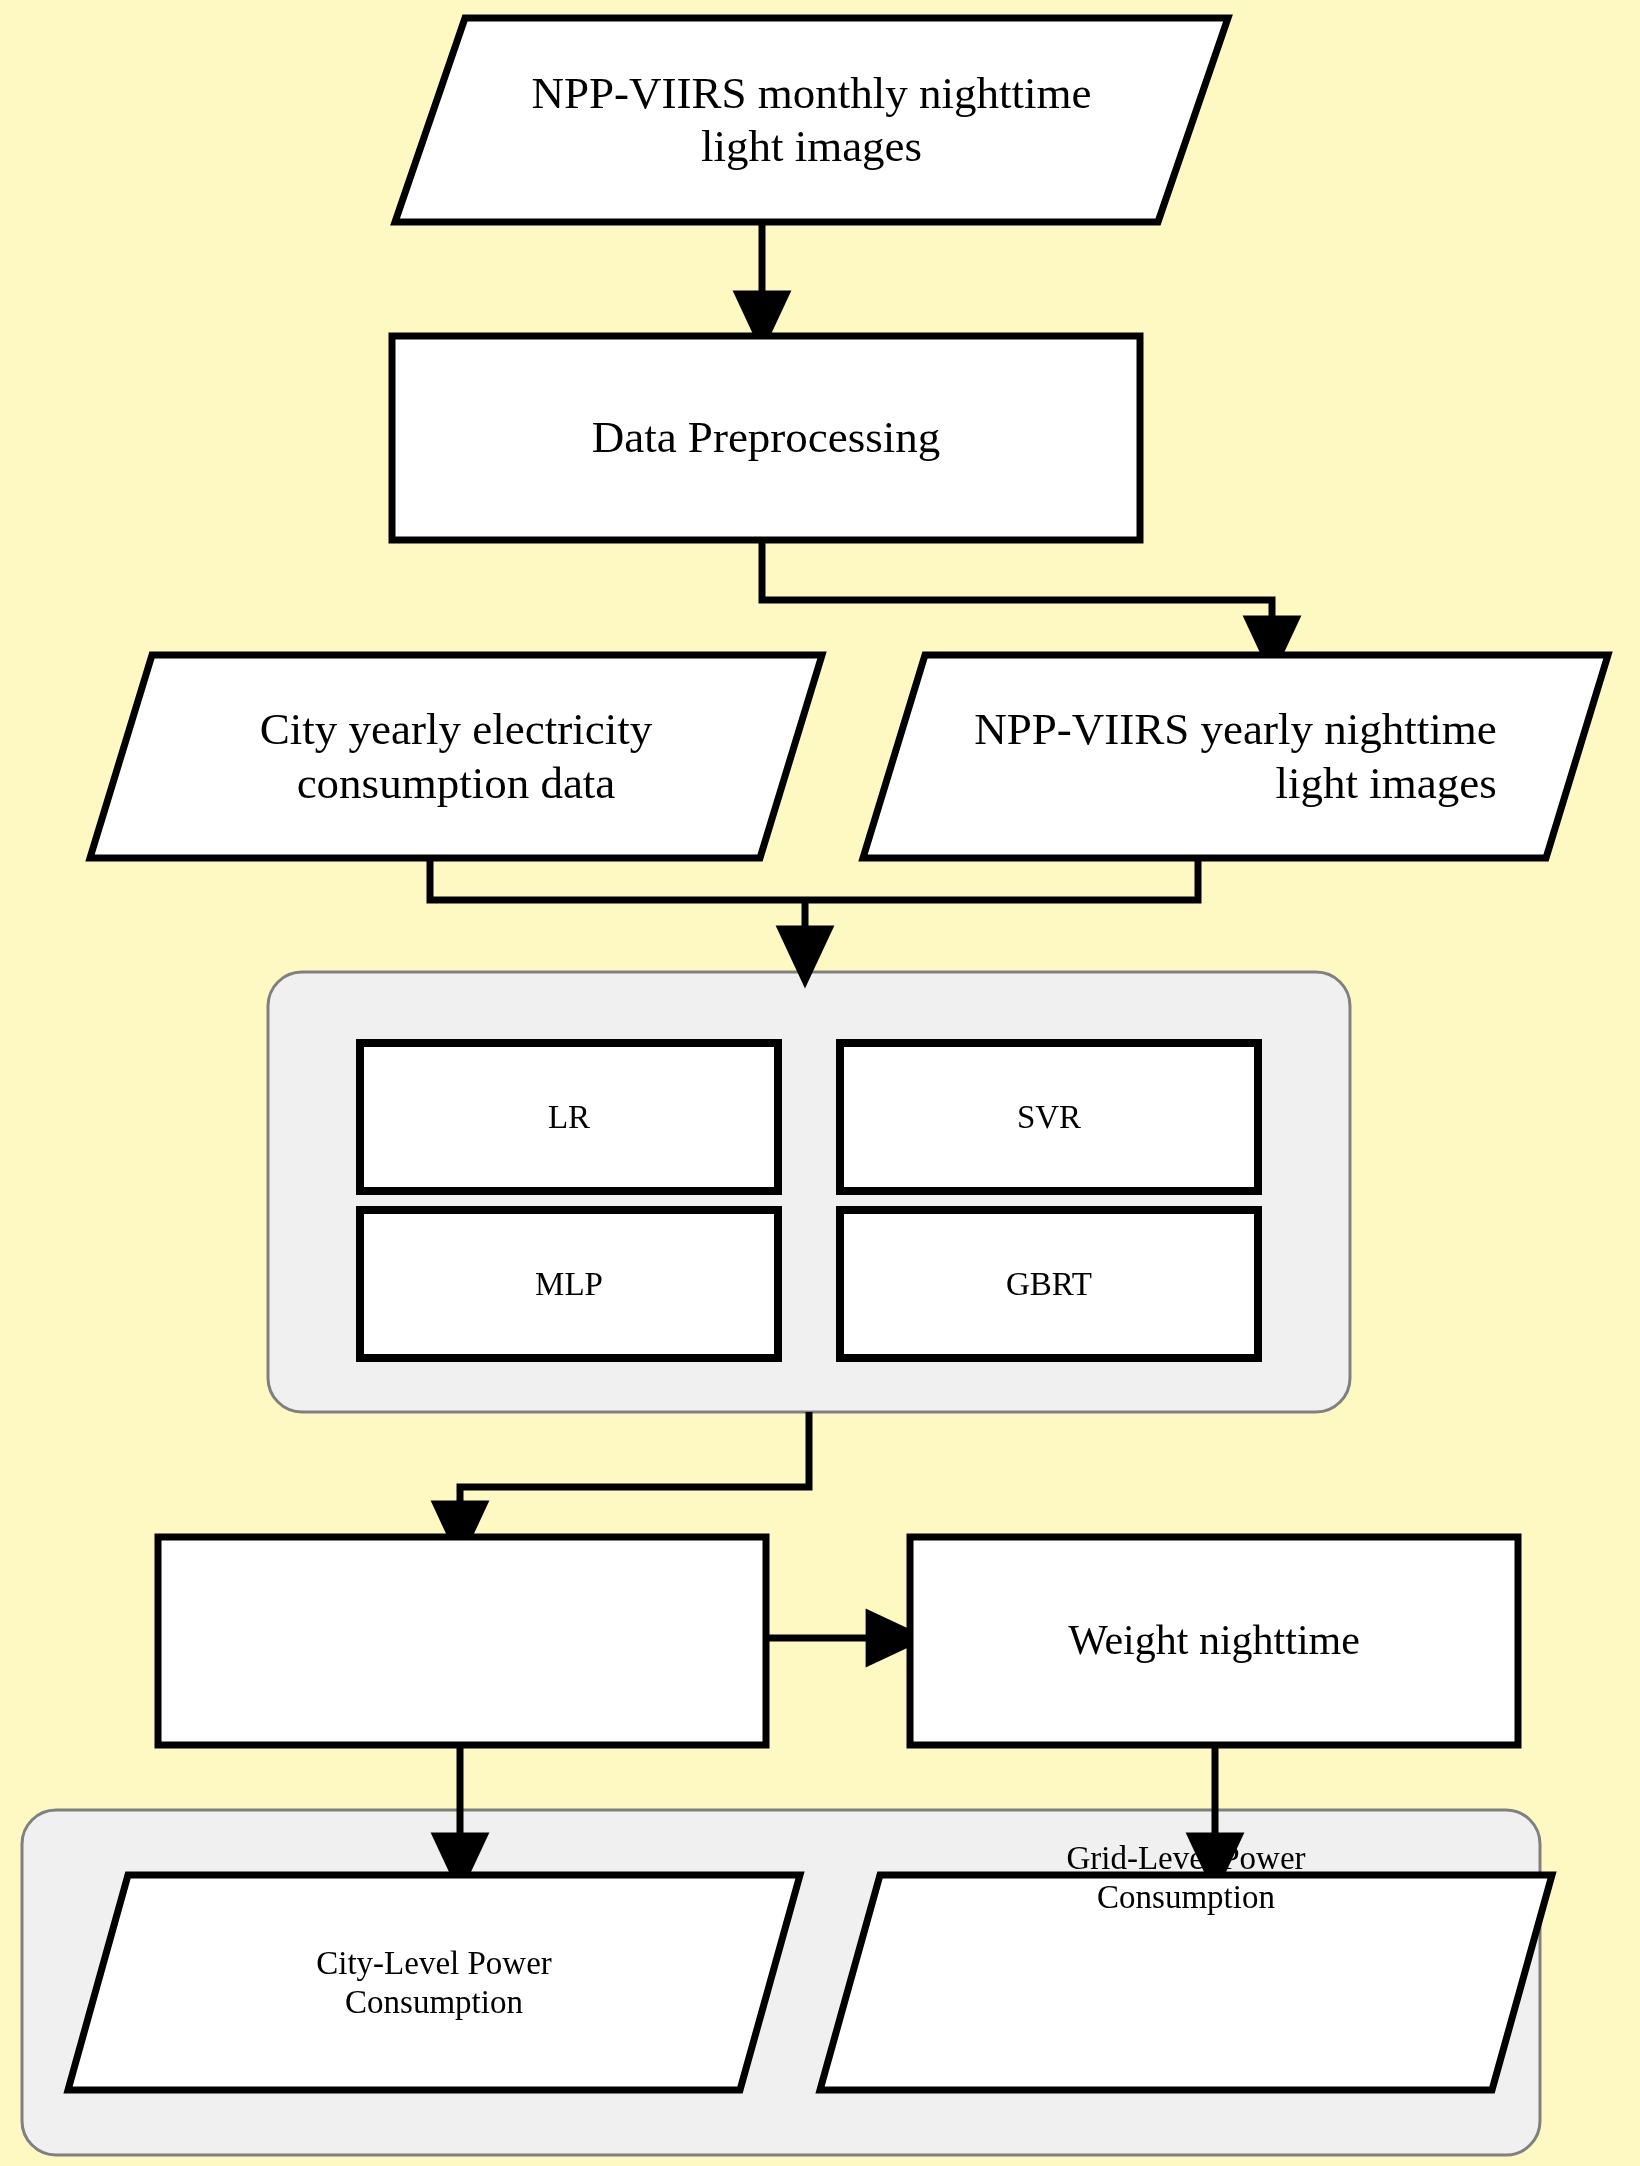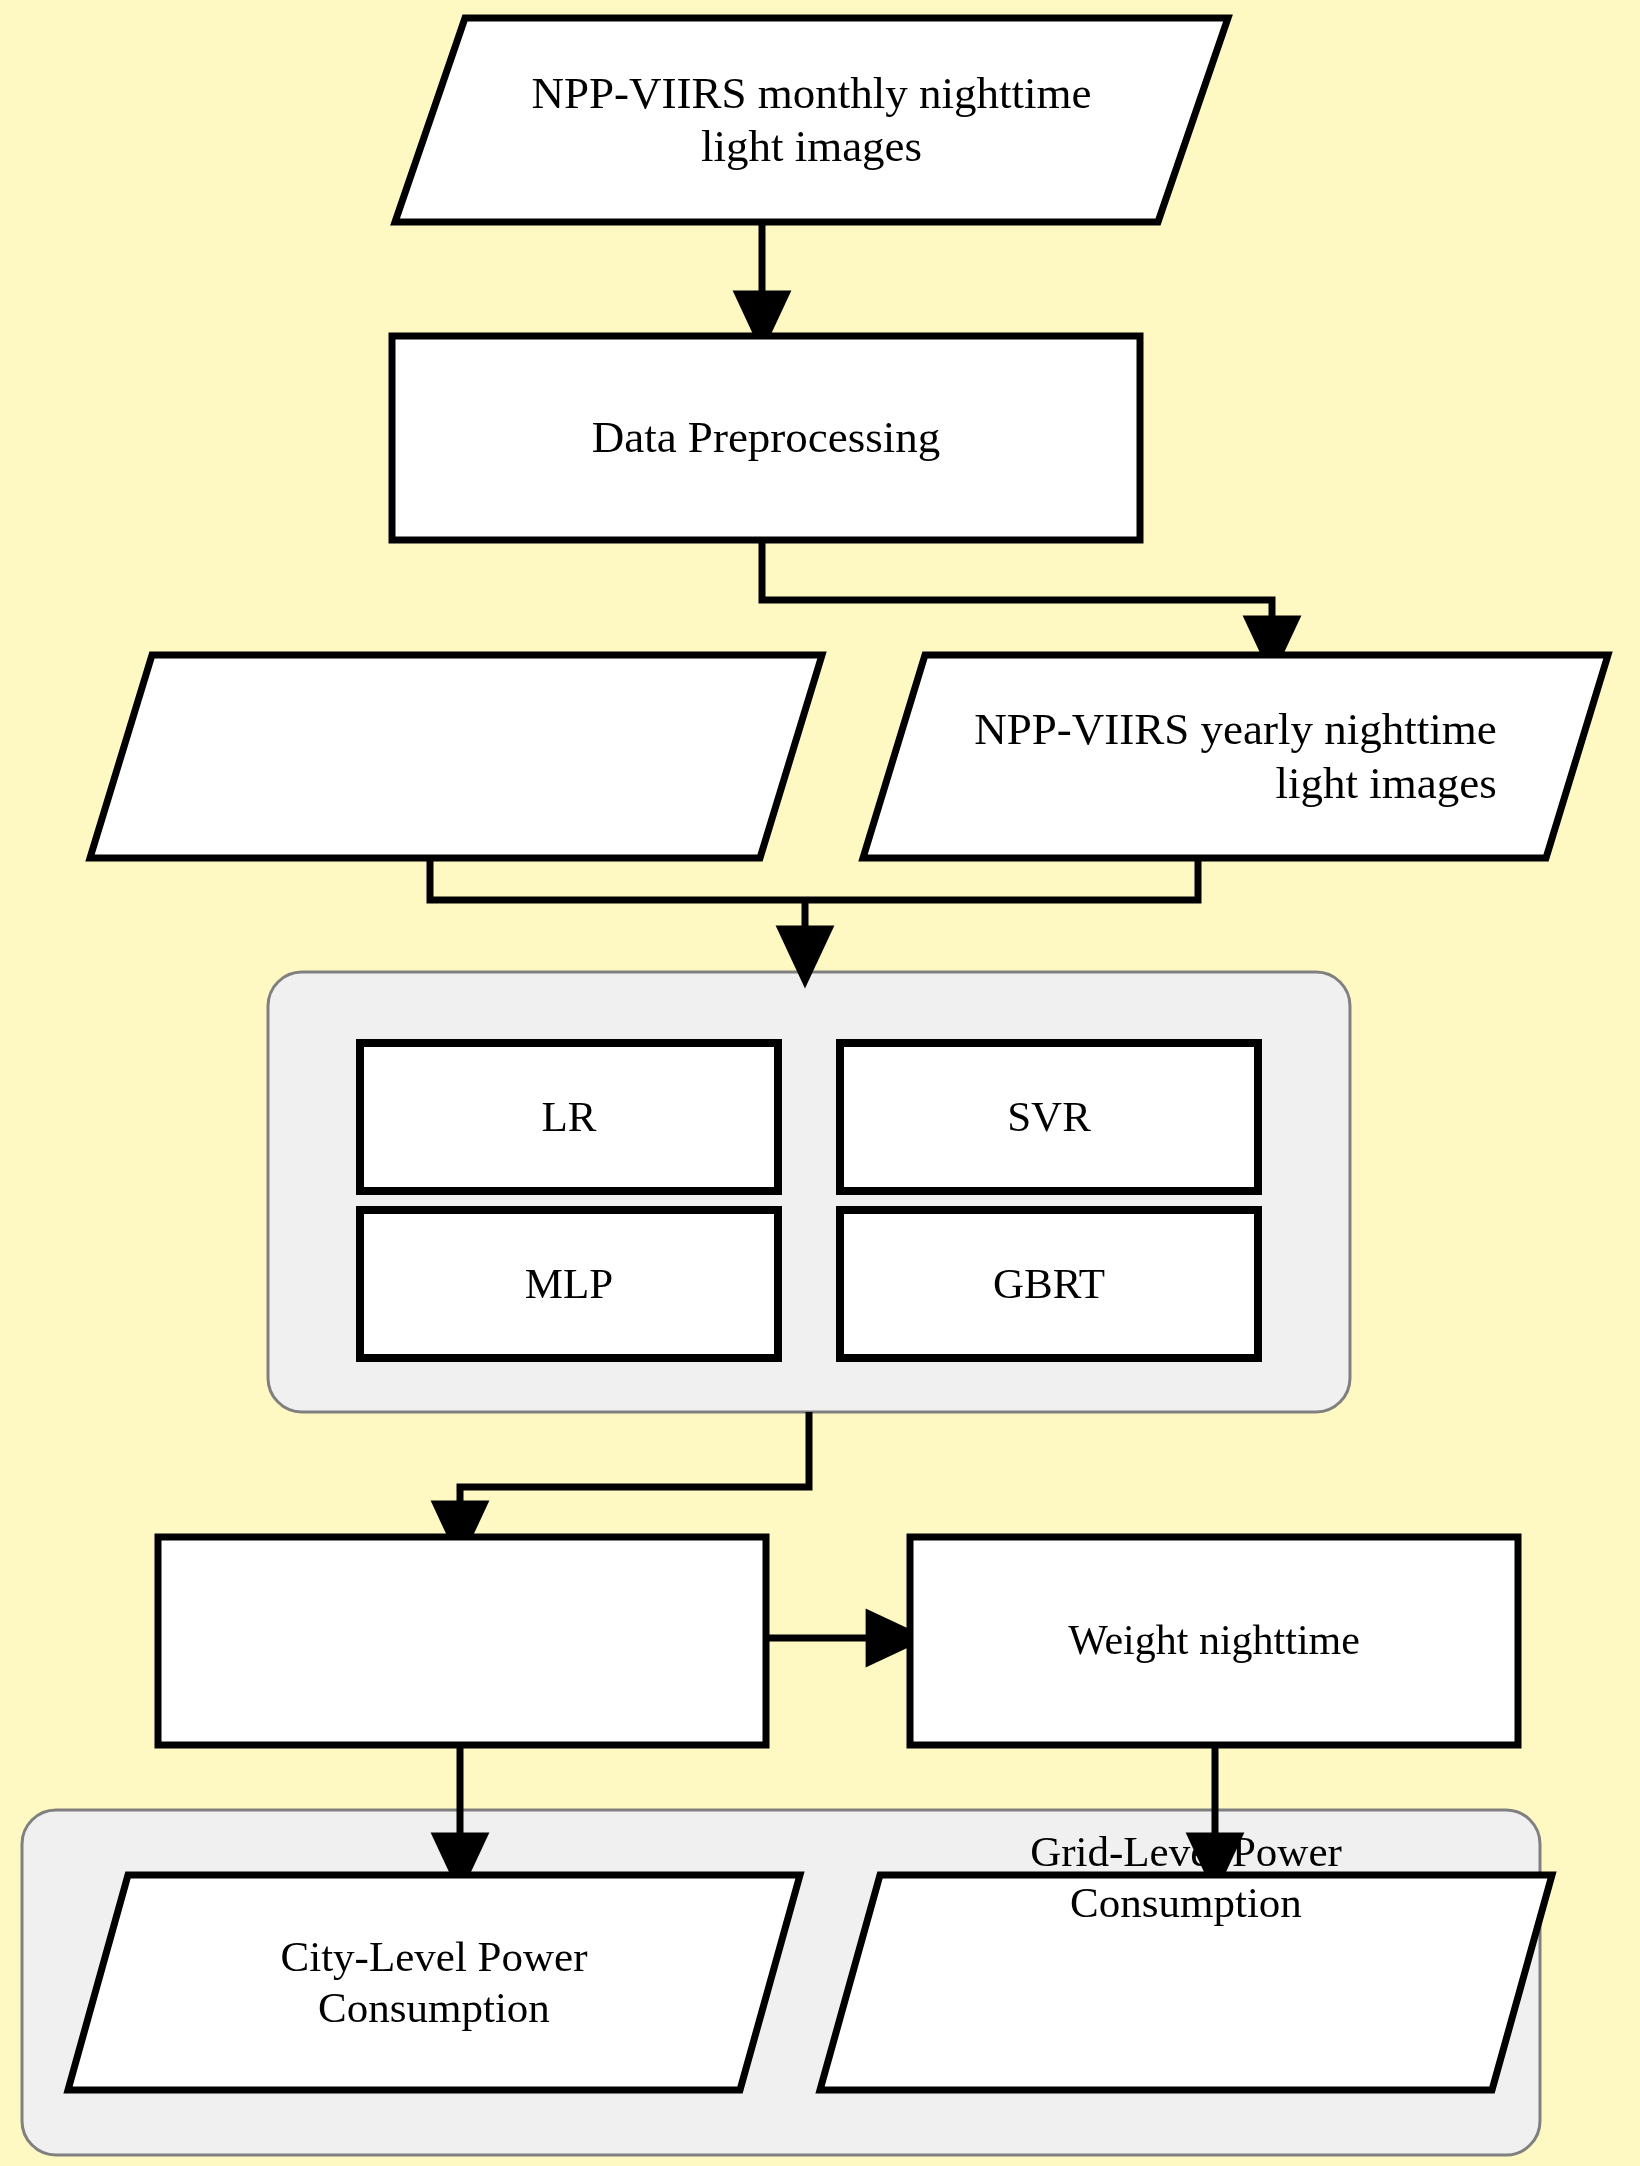--- a/index.html
+++ b/index.html
@@ -30,21 +30,21 @@
     align-items: center;
     justify-content: center;
     text-align: center;
     color: #000000;
     line-height: 1.18;
     white-space: pre-line;
     pointer-events: none;
     font-family: "Liberation Serif", "DejaVu Serif", serif;
   }
   .lbl-xl { font-size: 45px; }
-  .lbl-lg { font-size: 43px; }
+  .lbl-lg { font-size: 33px; }
   .lbl-md { font-size: 42px; }
 </style>
 </head>
 <body>
 
 <div id="flowchart-root">
 
   <svg id="flow-svg" viewBox="0 0 1640 2166">
     <defs>
       <marker id="arrowhead" markerWidth="11" markerHeight="11" refX="5.2" refY="5.2" orient="auto" markerUnits="strokeWidth">
@@ -94,20 +94,22 @@
     <path d="M128,1875 L800,1875 L740,2090 L68,2090 Z" fill="#ffffff" stroke="#000000" stroke-width="7" stroke-linejoin="miter"></path>
 
     <path d="M880,1875 L1552,1875 L1492,2090 L820,2090 Z" fill="#ffffff" stroke="#000000" stroke-width="7" stroke-linejoin="miter"></path>
   </svg>
 
   <div class="node-label lbl-xl" style="left:395px; top:18px; width:833px; height:204px;">NPP-VIIRS monthly nighttime
 light images</div>
 
   <div class="node-label lbl-xl" style="left:392px; top:336px; width:748px; height:204px;">Data Preprocessing</div>
 
+  <div class="node-label lbl-xl" style="left:90px; top:655px; width:732px; height:203px;">City yearly electricity
+consumption data</div>
 
   <div class="node-label lbl-xl" style="left:863px; top:655px; width:745px; height:203px;text-align:right;">NPP-VIIRS yearly nighttime
 light images</div>
 
   <div class="node-label lbl-lg" style="left:360px; top:1043px; width:418px; height:148px;">LR</div>
 
   <div class="node-label lbl-lg" style="left:360px; top:1210px; width:418px; height:148px;">MLP</div>
 
   <div class="node-label lbl-lg" style="left:840px; top:1043px; width:418px; height:148px;">SVR</div>
 

